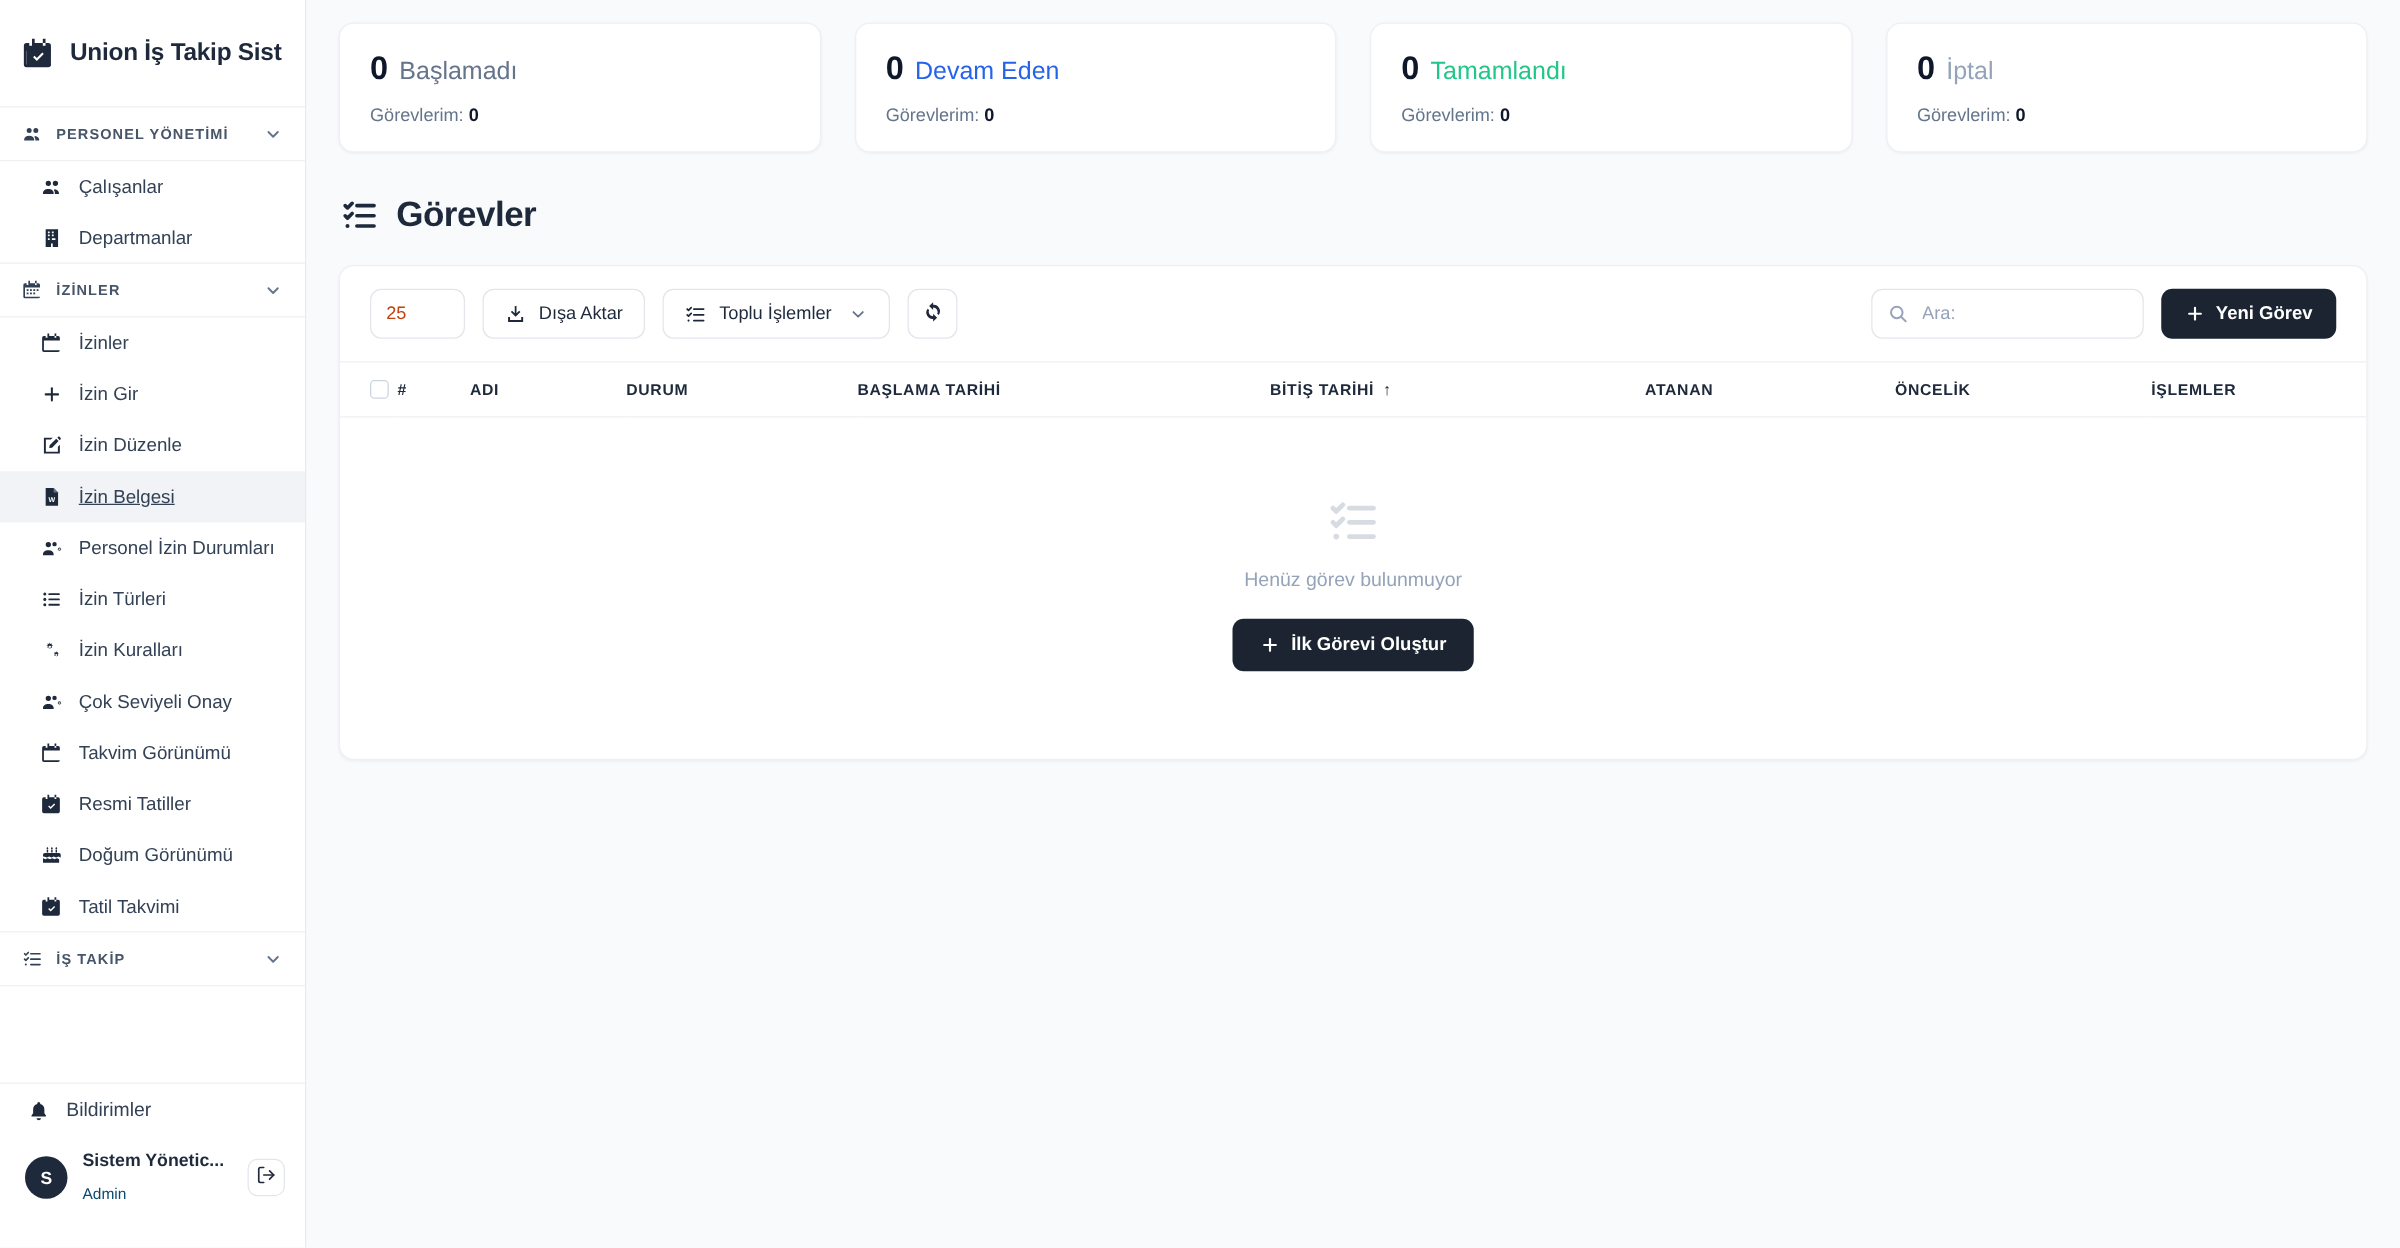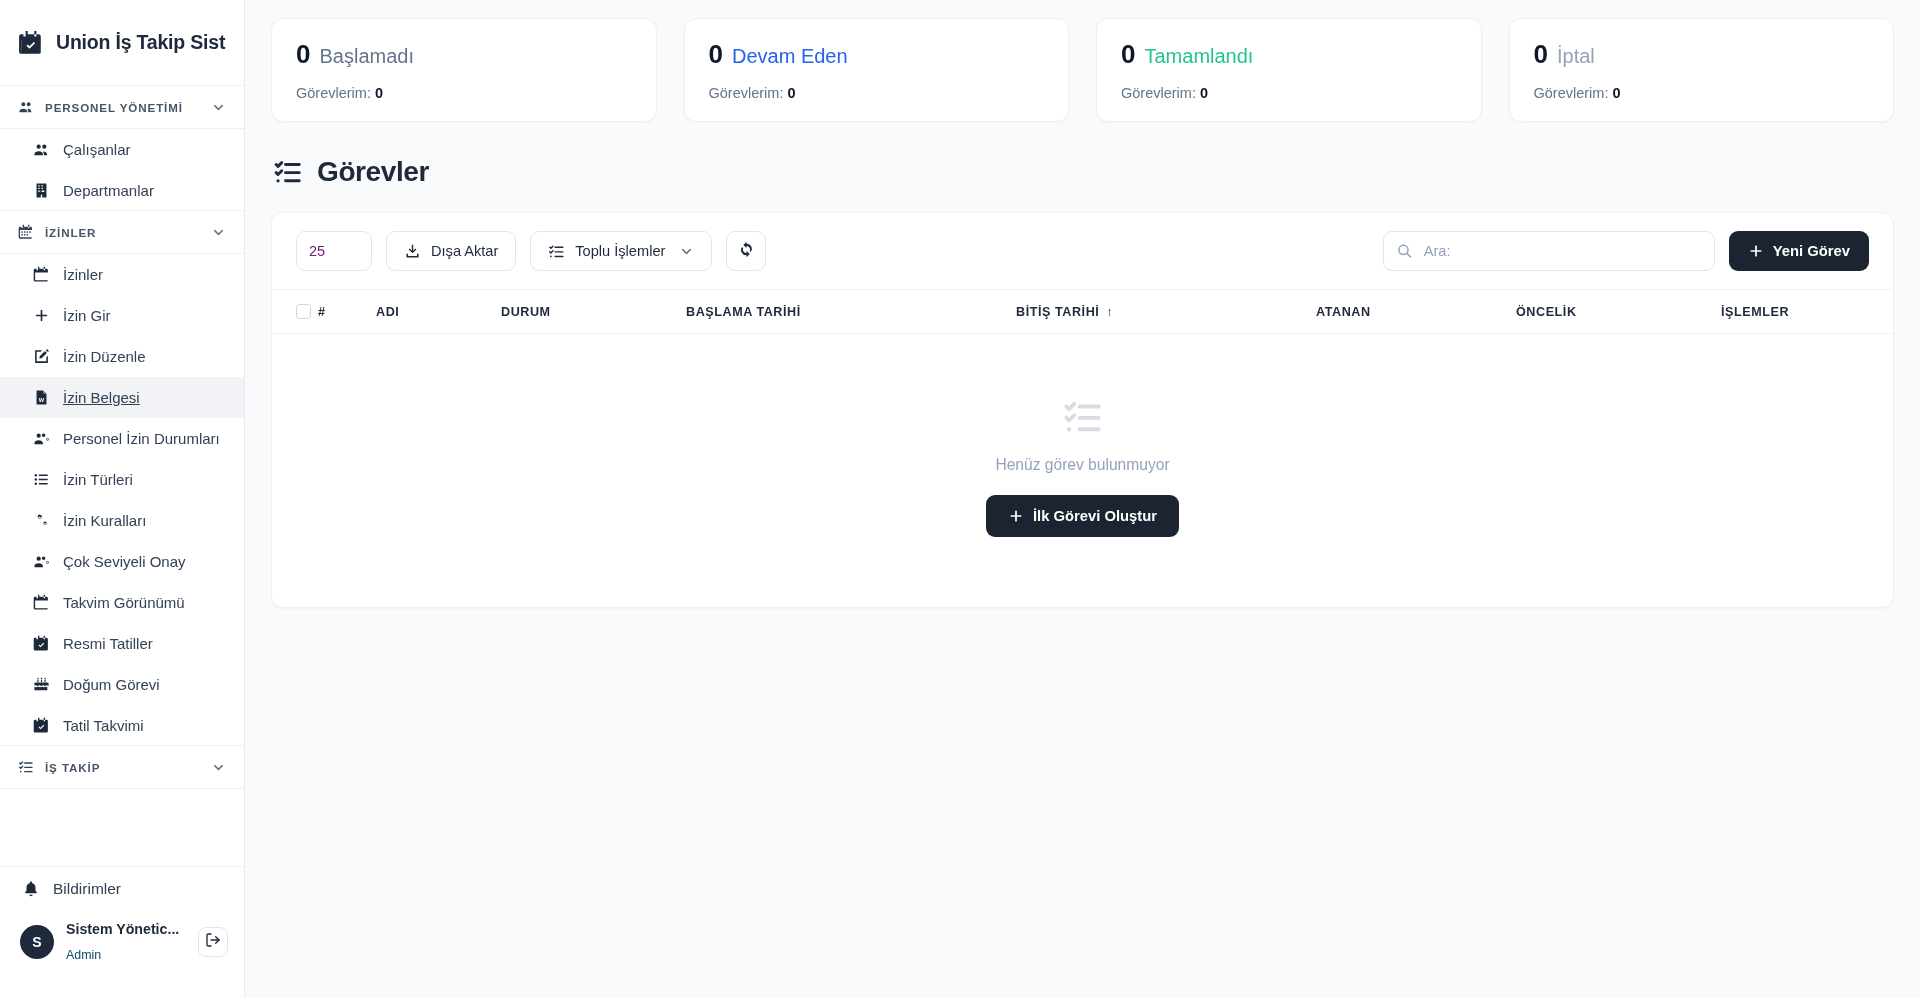--- a/index.html
+++ b/index.html
@@ -116,39 +116,39 @@
 
   .panel {
     background: #fff; border: 1px solid #eef0f3; border-radius: 12px;
     box-shadow: 0 1px 2px rgba(15,23,42,.04); overflow: hidden;
   }
   .toolbar {
     display:flex; align-items:center; padding: 18px 24px; gap: 14px;
   }
   .page-size {
     width: 76px; height: 40px; border:1px solid #e2e6eb; border-radius: 9px;
-    background:#fff; font-size: 14.5px; color:#701a75; padding: 0 12px;
+    background:#fff; font-size: 14.5px; color:#c2410c; padding: 0 12px;
     font-family: inherit;
   }
   .btn {
     height: 40px; display:inline-flex; align-items:center; gap:10px;
     border:1px solid #e2e6eb; border-radius: 9px; background:#fff;
     padding: 0 17px; font-size: 14.6px; color:#1e293b; cursor:pointer;
     font-family: inherit;
   }
   .btn .ico { width:17px; height:17px; flex:0 0 17px; }
   .btn .chev { width:15px;height:15px;color:#64748b; margin-left:4px;}
   .icon-btn {
     width: 40px; height: 40px; border:1px solid #e2e6eb; border-radius: 9px;
     background:#fff; display:flex;align-items:center;justify-content:center;
     cursor:pointer; color:#1e293b;
   }
   .icon-btn svg { width:17px;height:17px; }
   .spacer { flex: 1 1 auto; }
-  .search-wrap { position: relative; width: 332px; }
+  .search-wrap { position: relative; width: 218px; }
   .search-input {
     width: 100%; height: 40px; border:1px solid #e2e6eb; border-radius: 9px;
     padding: 0 14px 0 40px; font-size: 14.6px; color:#334155;
     background:#fff; font-family: inherit;
   }
   .search-input::placeholder { color:#94a3b8; }
   .search-icon {
     position:absolute; left:13px; top:50%; transform:translateY(-50%);
     width:17px;height:17px;color:#94a3b8;
   }
@@ -371,21 +371,21 @@
         </span>
         <span class="lbl">Resmi Tatiller</span>
       </div>
 
       <div class="nav-item">
         <span class="ico">
           <svg viewBox="0 0 24 24" fill="currentColor" width="17" height="17">
             <path d="M7 2.2c.6.6 1 1.1 1 1.7a1 1 0 0 1-2 0c0-.6.4-1.1 1-1.7zm5 0c.6.6 1 1.1 1 1.7a1 1 0 0 1-2 0c0-.6.4-1.1 1-1.7zm5 0c.6.6 1 1.1 1 1.7a1 1 0 0 1-2 0c0-.6.4-1.1 1-1.7zM6.2 5.5h1.6v3H6.2v-3zm5 0h1.6v3h-1.6v-3zm5 0h1.6v3h-1.6v-3zM4 9h16a2 2 0 0 1 2 2v3c-1.2 0-1.6-1-2.6-1s-1.4 1-2.6 1-1.6-1-2.6-1-1.4 1-2.6 1-1.6-1-2.6-1-1.4 1-2.6 1S4 13 3 13H2v-2a2 2 0 0 1 2-2zM2 15c1.2 0 1.6 1 2.6 1s1.4-1 2.6-1 1.6 1 2.6 1 1.4-1 2.6-1 1.6 1 2.6 1 1.4-1 2.6-1 1.6 1 2.6 1v4H2v-4z"></path>
           </svg>
         </span>
-        <span class="lbl">Doğum Görevi</span>
+        <span class="lbl">Doğum Görünümü</span>
       </div>
 
       <div class="nav-item nav-divider">
         <span class="ico">
           <svg viewBox="0 0 24 24" fill="currentColor" width="17" height="17">
             <path d="M7 1h2v3H7V1zm8 0h2v3h-2V1zM3 4h2v2h2V4h8v2h2V4h2a2 2 0 0 1 2 2v14a2 2 0 0 1-2 2H3a2 2 0 0 1-2-2V6a2 2 0 0 1 2-2z"></path>
             <path d="M10.6 17.3l-2.8-2.8 1.1-1.1 1.7 1.7 4-4 1.1 1.1-5.1 5.1z" fill="#fff"></path>
           </svg>
         </span>
         <span class="lbl">Tatil Takvimi</span>

